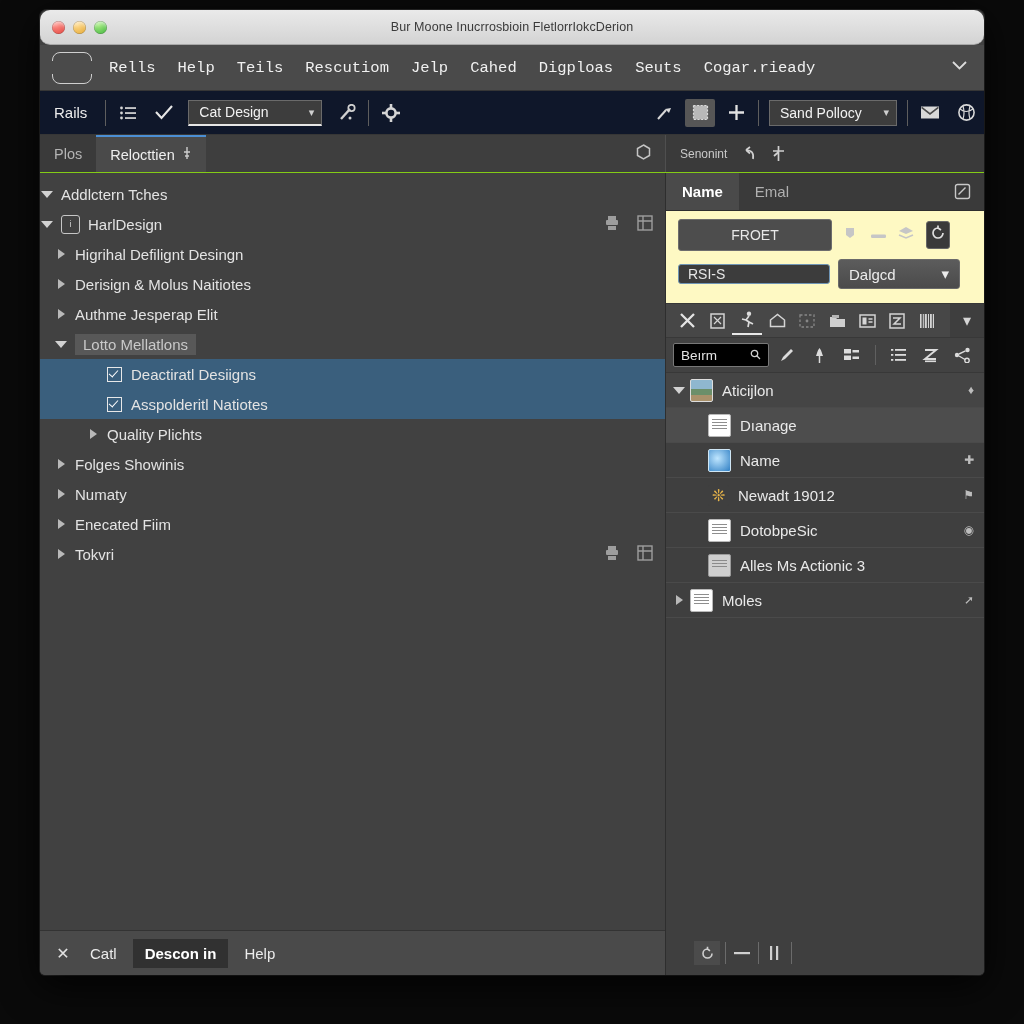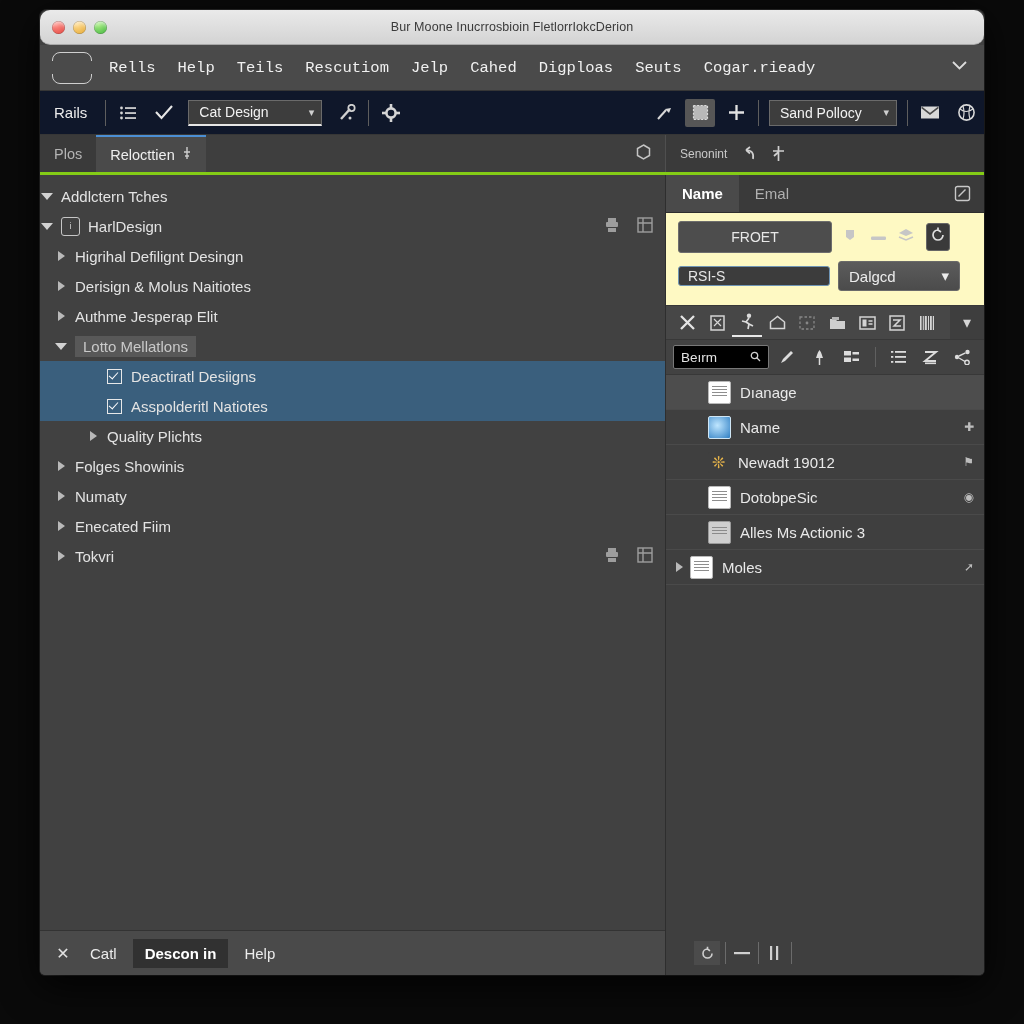--- a/index.html
+++ b/index.html
@@ -78,21 +78,21 @@
     padding:0 7px 0 10px;margin:16px 6px;color:#f2f2f2;font-size:14px;
     box-sizing:border-box;
   }
   .combo.underlined{border-bottom:2px solid #e6e6e6;min-width:134px;}
   .combo .cv{flex:1;text-align:left;}
   .combo .cc{font-size:11px;color:#cfcfcf;margin-left:8px;}
   .spacer{flex:1;}
   
   .tabrow{
     height:37px;flex:0 0 37px;display:flex;background:#3a3a3a;
-    border-bottom:3px solid #84cc16;
+    border-bottom:1px solid #84cc16;
   }
   .leftcolwrap{flex:0 0 625px;display:flex;flex-direction:column;min-width:0;}
   .rightcolwrap{flex:1;display:flex;flex-direction:column;min-width:0;background:#3c3c3c;border-left:1px solid #2e2e2e;}
   .tab{
     display:flex;align-items:center;gap:7px;padding:0 14px;
     color:#b4b4b4;font-size:14.5px;cursor:default;
   }
   .tab.active{background:#4a4a4a;color:#efefef;border-top:2px solid #4c8fd4;}
   .tab .pin{color:#cdcdcd;font-size:12px;}
   .tabrow-mid{flex:1;background:#3e3e3e;display:flex;align-items:center;justify-content:flex-end;padding-right:14px;}
@@ -617,20 +617,26 @@
             <svg width="18" height="16" viewBox="0 0 18 16">
                 <circle cx="13.5" cy="3" r="2.2" fill="#dcdcdc"></circle>
                 <circle cx="3" cy="8" r="2.2" fill="#dcdcdc"></circle>
                 <circle cx="13" cy="13.5" r="2.2" fill="none" stroke="#dcdcdc" stroke-width="1.4"></circle>
                 <path d="M5 7 L11.5 3.8 M5 9 L11 12.5" stroke="#dcdcdc" stroke-width="1.4"></path>
               </svg>
           </div>
         </div>
 
         <div class="rp-list" id="rlist-host">
+            <div class="li hdr">
+              <span class="tw open"></span>
+              <span class="thumb th-photo"></span>
+              <span>Aticijlon</span>
+              <span class="endic">♦</span>
+            </div>
             <div class="li hover">
               <span class="tw"></span>
               <span style="width:18px;flex:0 0 18px;"></span>
               <span class="thumb th-doc"></span>
               <span>Dıanage</span>
             </div>
             <div class="li">
               <span class="tw"></span>
               <span style="width:18px;flex:0 0 18px;"></span>
               <span class="thumb th-blue"></span>

